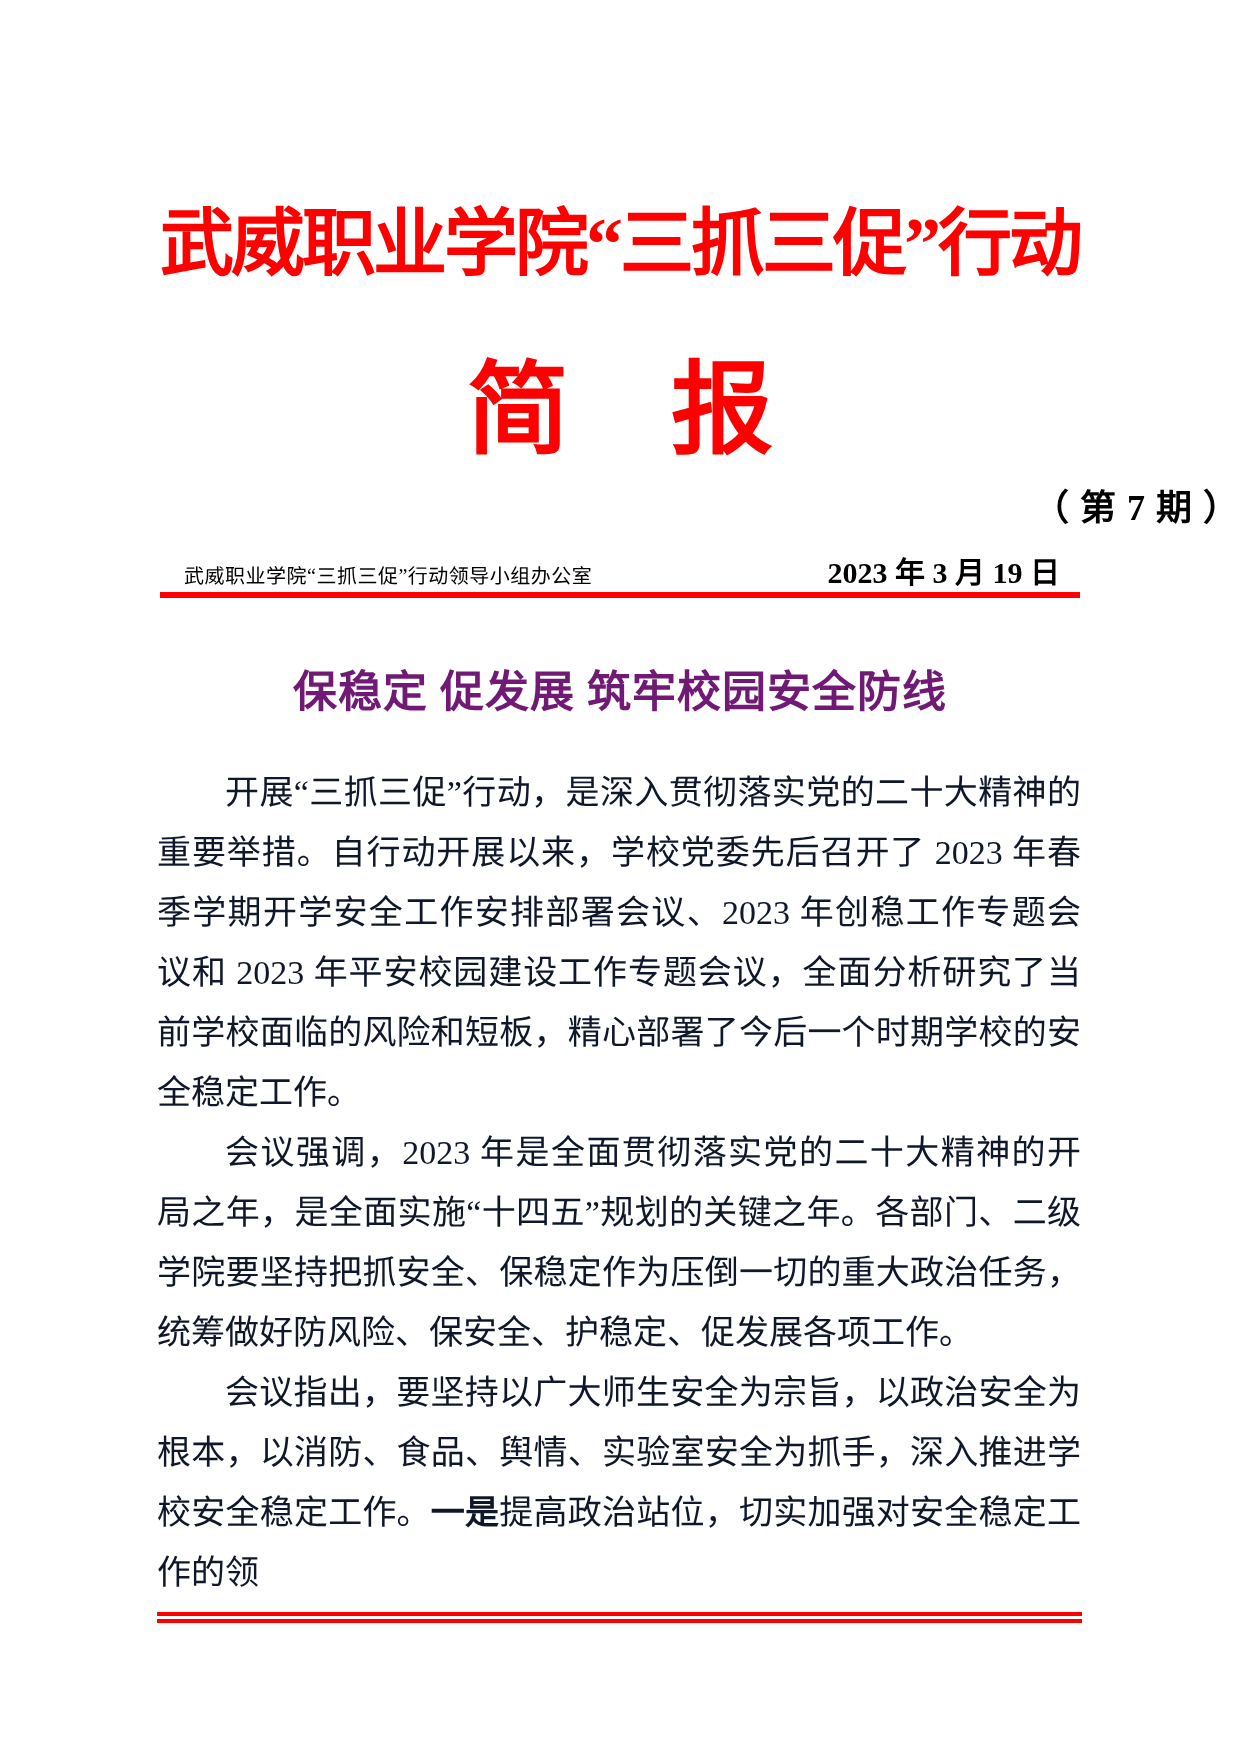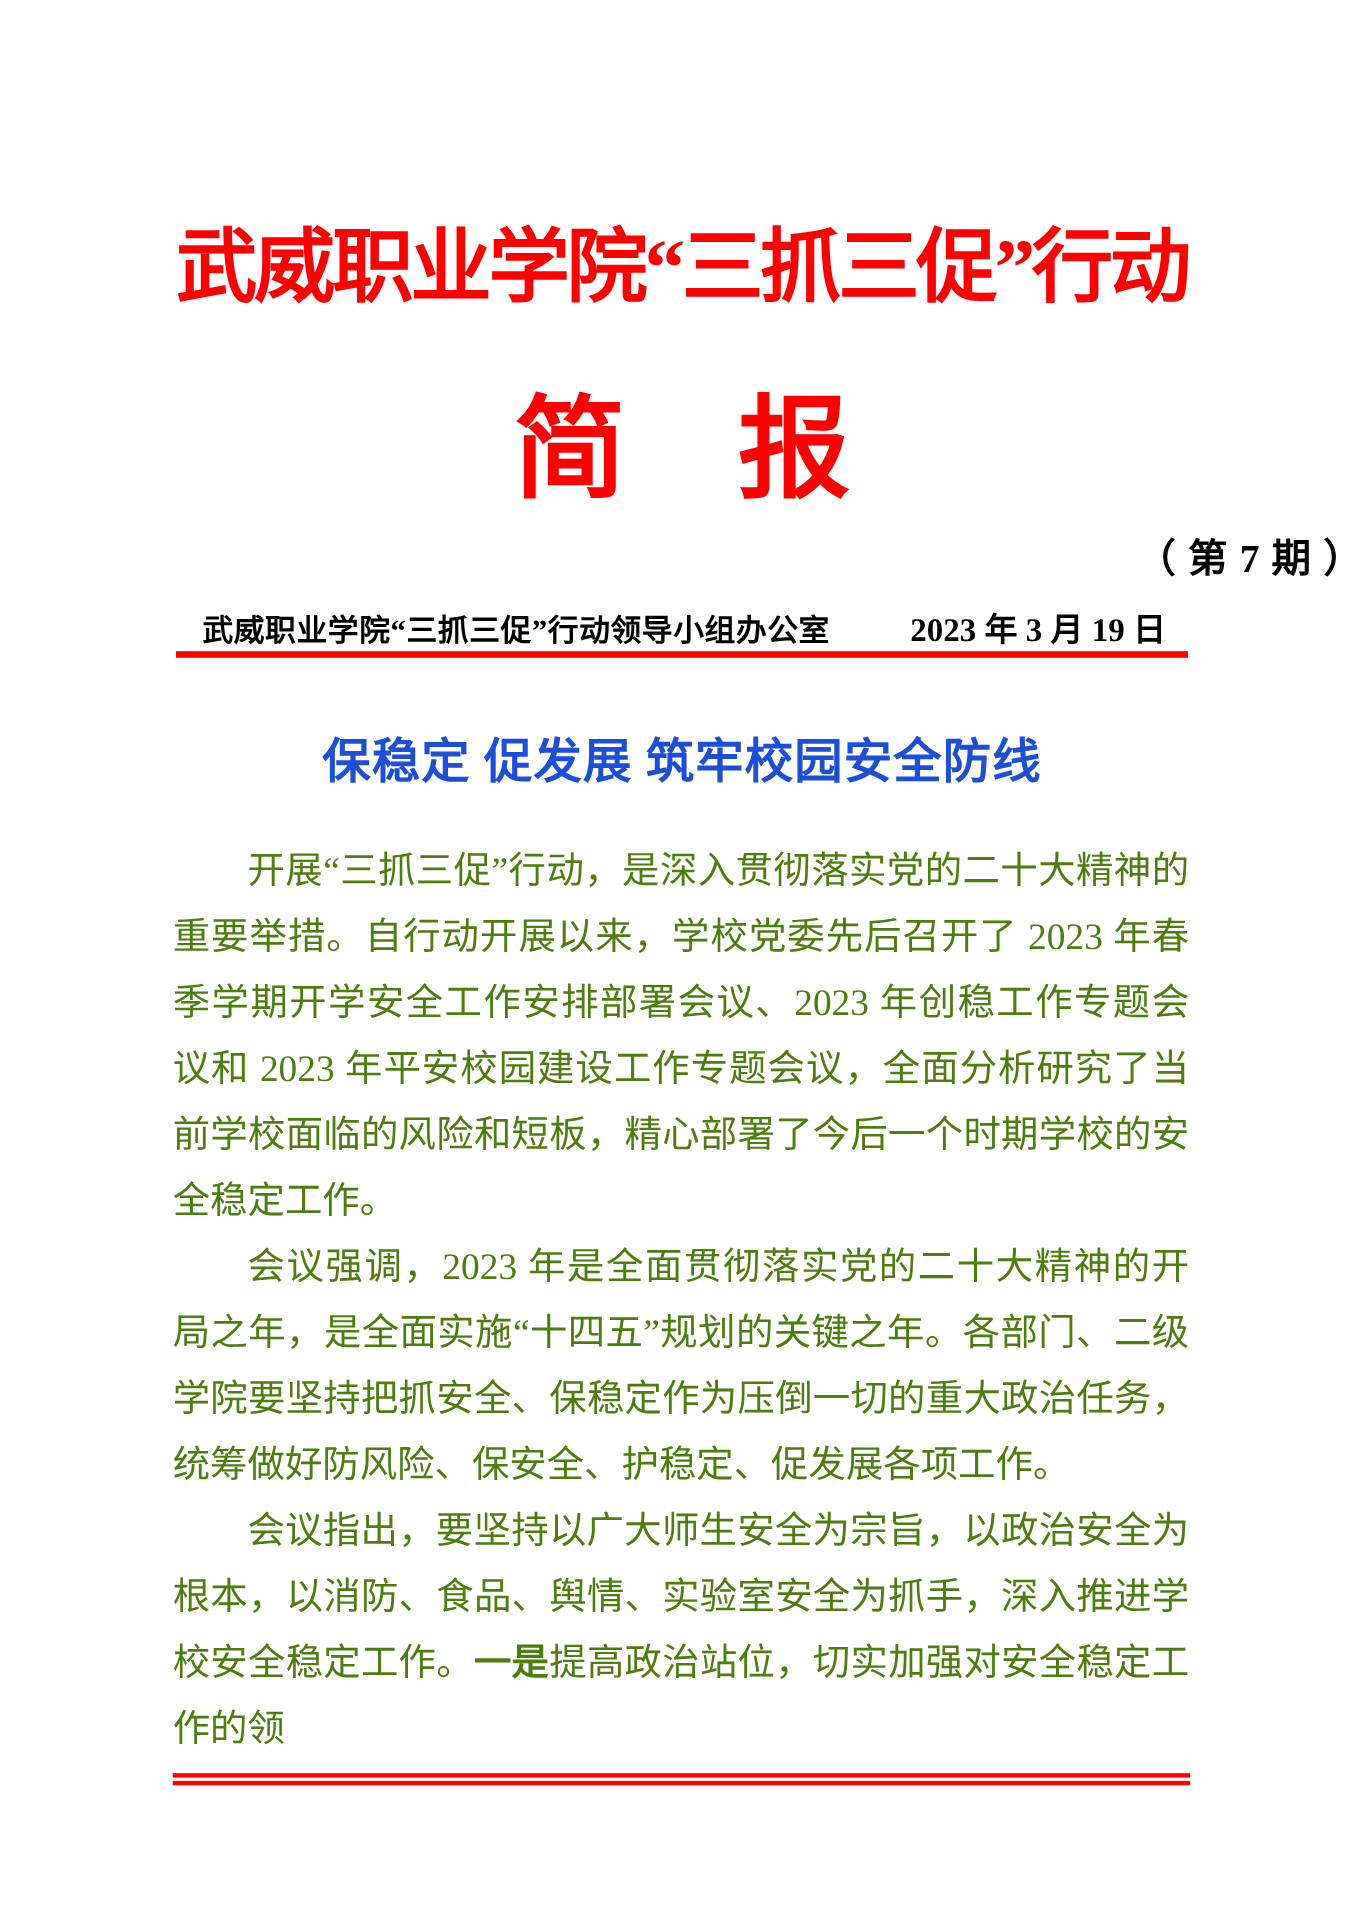--- a/index.html
+++ b/index.html
@@ -59,22 +59,22 @@
     position: absolute;
     top: 548px;
     left: 160px;
     width: 920px;
     display: flex;
     justify-content: space-between;
     align-items: baseline;
   }
   .issuer {
     padding-left: 24px;
-    font-size: 28px;
-    font-weight: 700;
+    font-size: 20px;
+    font-weight: 400;
     letter-spacing: 0.5px;
   }
   .pub-date {
     padding-right: 20px;
     font-size: 30px;
     font-weight: 700;
     white-space: nowrap;
   }
   .header-rule {
     position: absolute;
@@ -88,32 +88,32 @@
   .headline {
     position: absolute;
     top: 656px;
     left: 0;
     right: 0;
     margin: 0;
     text-align: center;
     font-size: 44px;
     font-weight: 900;
     letter-spacing: 1px;
-    color: #1d4ed8;
+    color: #701a75;
     white-space: nowrap;
   }
   .article-body {
     position: absolute;
     top: 763px;
     left: 157px;
     width: 924px;
     font-size: 34px;
     line-height: 60px;
     text-align: justify;
-    color: #4d7c0f;
+    color: #0f172a;
   }
   .article-body p {
     margin: 0;
     text-indent: 68px;
   }
   .article-body strong {
     font-weight: 900;
   }
   .footer-rule {
     position: absolute;

